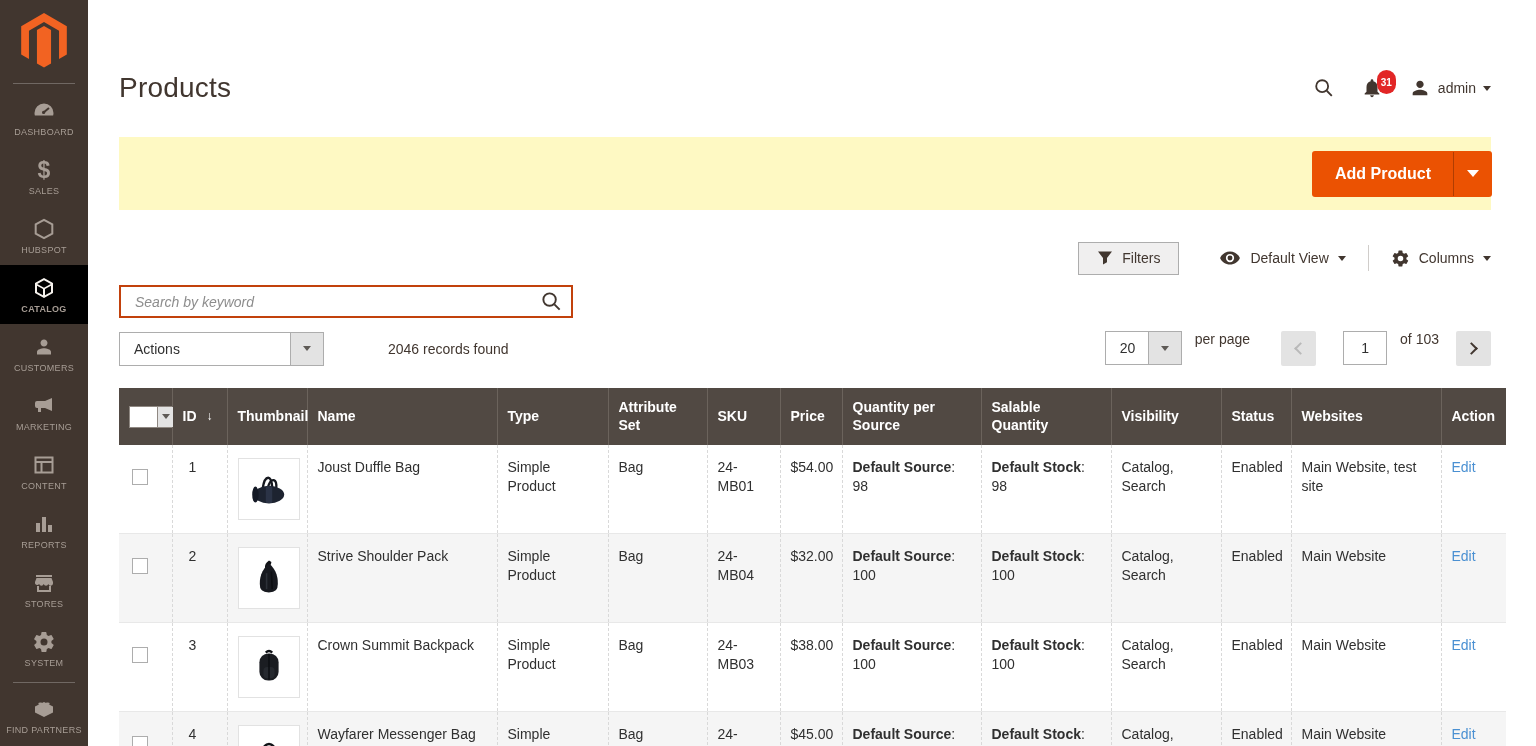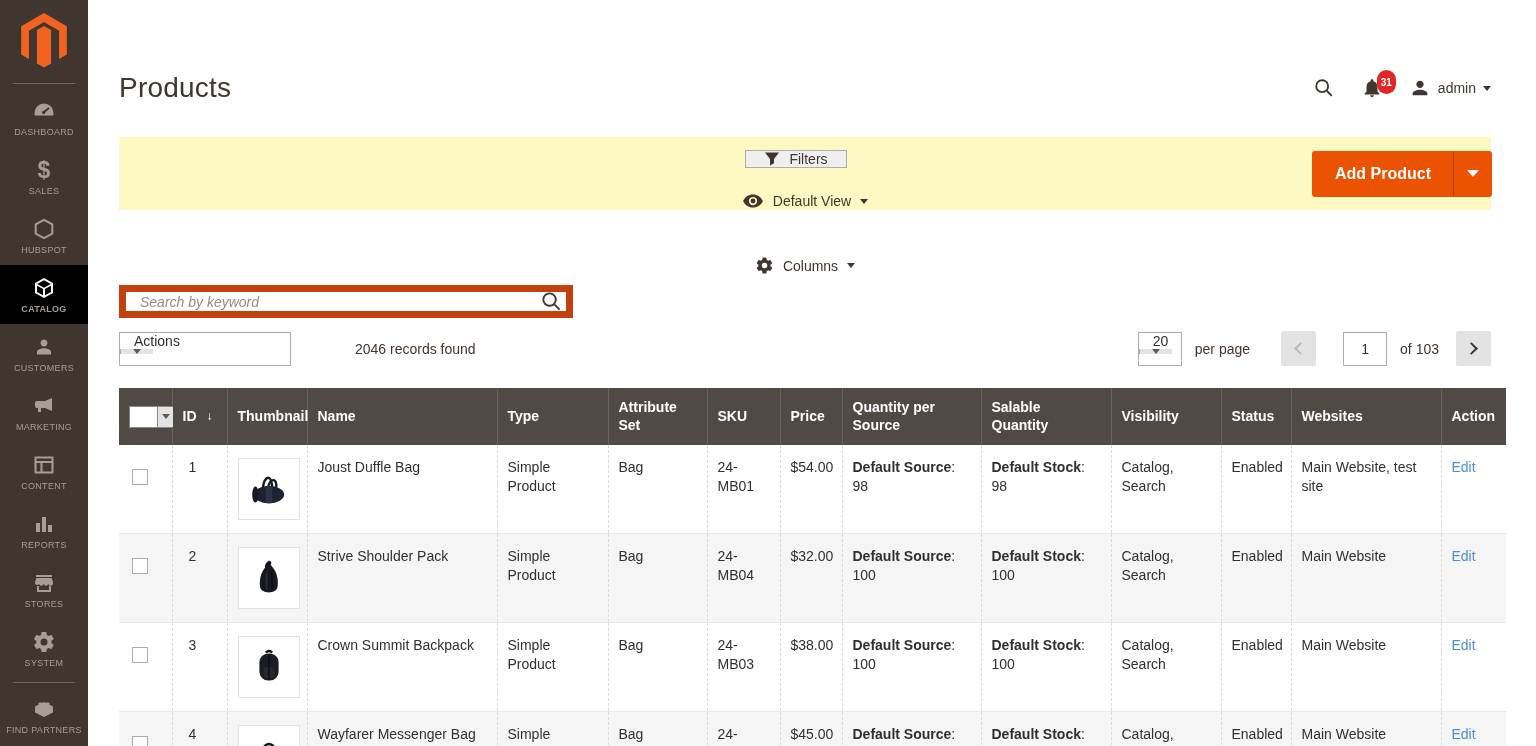--- a/index.html
+++ b/index.html
@@ -28,41 +28,41 @@
   .caret-down { width: 0; height: 0; border-left: 4px solid transparent; border-right: 4px solid transparent; border-top: 5px solid #41362f; display: inline-block; }
 
   
   .toolbar-band { margin: 33px 45px 0 31px; height: 73px; background: #fef9c3; display: flex; align-items: center; justify-content: flex-end; }
   .add-product-btn { display: flex; align-items: stretch; background: #eb5202; border-radius: 2px; height: 44px; cursor: pointer; box-shadow: 0 0 0 1px #eb5202; }
   .add-product-main { color: #fff; font-weight: bold; font-size: 16px; display: flex; align-items: center; padding: 0 22px; }
   .add-product-toggle { width: 38px; display: flex; align-items: center; justify-content: center; border-left: 1px solid rgba(0,0,0,0.25); }
   .caret-white { width: 0; height: 0; border-left: 6px solid transparent; border-right: 6px solid transparent; border-top: 7px solid #fff; }
 
   
-  .controls-row { margin: 31px 45px 0 31px; display: flex; align-items: center; justify-content: flex-end; gap: 22px; height: 34px; flex-direction: column; }
+  .controls-row { margin: 31px 45px 0 31px; display: flex; align-items: center; justify-content: flex-end; gap: 22px; height: 34px; }
   .filters-btn { display: flex; align-items: center; gap: 9px; border: 1px solid #adadad; background: #f0efef; height: 33px; padding: 0 18px; color: #41362f; cursor: pointer; margin-right: 18px; }
   .ctrl-group { display: flex; align-items: center; gap: 9px; color: #41362f; cursor: pointer; }
   .ctrl-sep { width: 1px; height: 26px; background: #d0cdca; }
 
   
   .search-row { margin: 10px 45px 0 31px; }
   .kw-wrap { position: relative; width: 454px; }
-  .kw-input { width: 454px; height: 33px; border: 7px solid #c2410c; padding: 0 40px 0 14px; font-size: 14px; font-family: inherit; color: #303030; }
+  .kw-input { width: 454px; height: 33px; border: 2px solid #c2410c; padding: 0 40px 0 14px; font-size: 14px; font-family: inherit; color: #303030; }
   .kw-input::placeholder { font-style: italic; color: #8d8d8d; opacity: 1; }
   .kw-search-icon { position: absolute; right: 10px; top: 5px; cursor: pointer; }
 
   .actions-row { margin: 13px 45px 0 31px; display: flex; align-items: center; }
-  .select-box { display: flex; align-items: stretch; border: 1px solid #adadad; background: #fff; height: 34px; cursor: pointer; flex-direction: column; }
+  .select-box { display: flex; align-items: stretch; border: 1px solid #adadad; background: #fff; height: 34px; cursor: pointer; }
   .select-value { display: flex; align-items: center; padding: 0 14px; color: #303030; }
   .select-caret { width: 33px; display: flex; align-items: center; justify-content: center; background: #e3e3e3; border-left: 1px solid #adadad; }
   .caret-sm { width: 0; height: 0; border-left: 4px solid transparent; border-right: 4px solid transparent; border-top: 5px solid #5e5a56; }
   .actions-select .select-value { width: 170px; }
   .records-text { margin-left: 64px; color: #41362f; }
 
-  .pager { margin-left: auto; display: flex; align-items: center; gap: 13px; }
+  .pager { margin-left: auto; display: flex; gap: 13px; }
   .pp-select .select-value { width: 42px; justify-content: flex-start; padding: 0 0 0 14px; }
   .pager-label { color: #41362f; }
   .pager-btn { width: 35px; height: 35px; background: #e3e3e3; border-radius: 2px; display: flex; align-items: center; justify-content: center; cursor: pointer; margin-left: 18px; }
   .pager-btn.next { margin-left: 4px; }
   .chev { width: 9px; height: 9px; border-top: 2px solid #41362f; border-right: 2px solid #41362f; display: inline-block; }
   .chev.left { transform: rotate(-135deg); margin-left: 4px; }
   .chev.right { transform: rotate(45deg); margin-right: 4px; }
   .pager-btn.disabled .chev { border-color: #b9b9b9; }
   .page-input { width: 44px; height: 34px; border: 1px solid #adadad; text-align: center; font-size: 14px; font-family: inherit; color: #303030; margin-left: 14px; }
 

